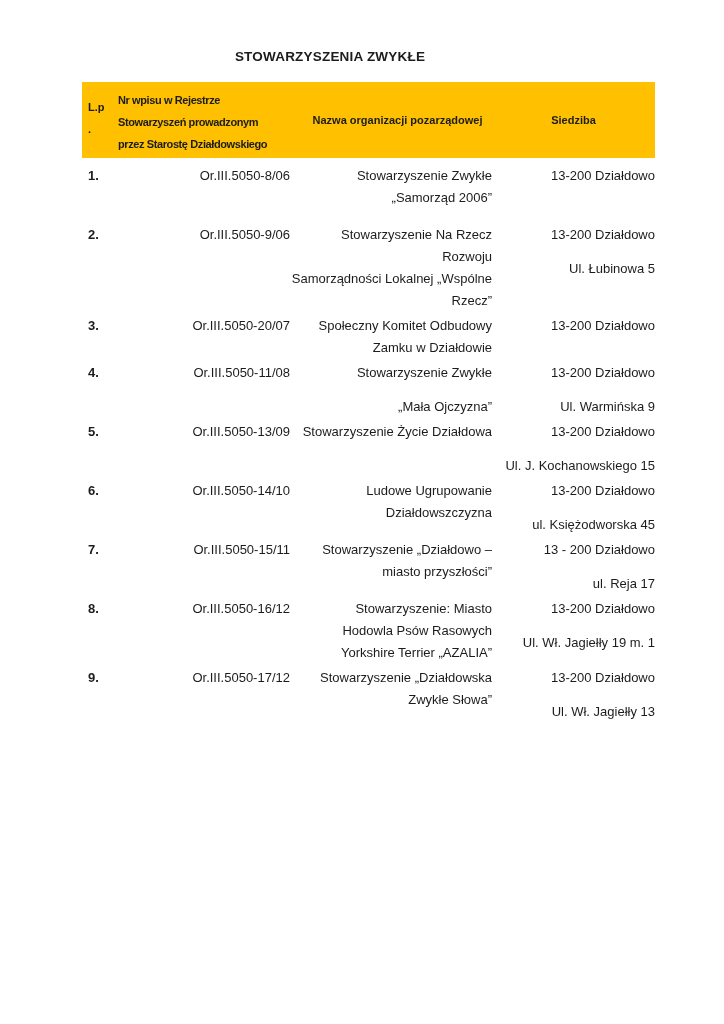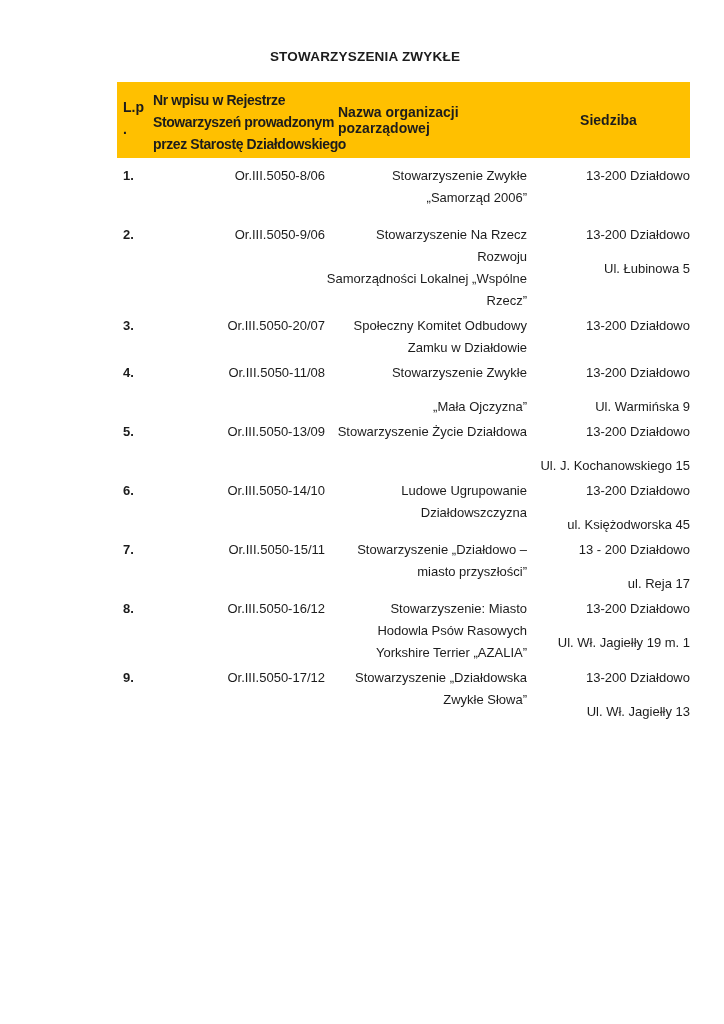--- a/index.html
+++ b/index.html
@@ -12,21 +12,20 @@
     height: 1024px;
     font-family: "Liberation Sans", sans-serif;
     color: #1c1c1c;
     overflow: hidden;
   }
   .page {
     position: relative;
     width: 660px;
     height: 1024px;
     background: #ffffff;
-    margin-left: 35px;
   }
   .title {
     position: absolute;
     top: 49px;
     left: 0;
     width: 100%;
     margin: 0;
     text-align: center;
     font-size: 13.5px;
     font-weight: bold;
@@ -37,21 +36,21 @@
     left: 82px;
     top: 82px;
     width: 573px;
   }
   .thead {
     display: grid;
     grid-template-columns: 31px 190px 189px 163px;
     min-height: 76px;
     background: #FFC000;
     font-weight: bold;
-    font-size: 14px;
+    font-size: 11px;
   }
   .hc { color: #1c1c1c; }
   .hc.c1 {
     display: flex;
     flex-direction: column;
     justify-content: center;
     padding-left: 6px;
     line-height: 19px;
   }
   .hc.c2 {

